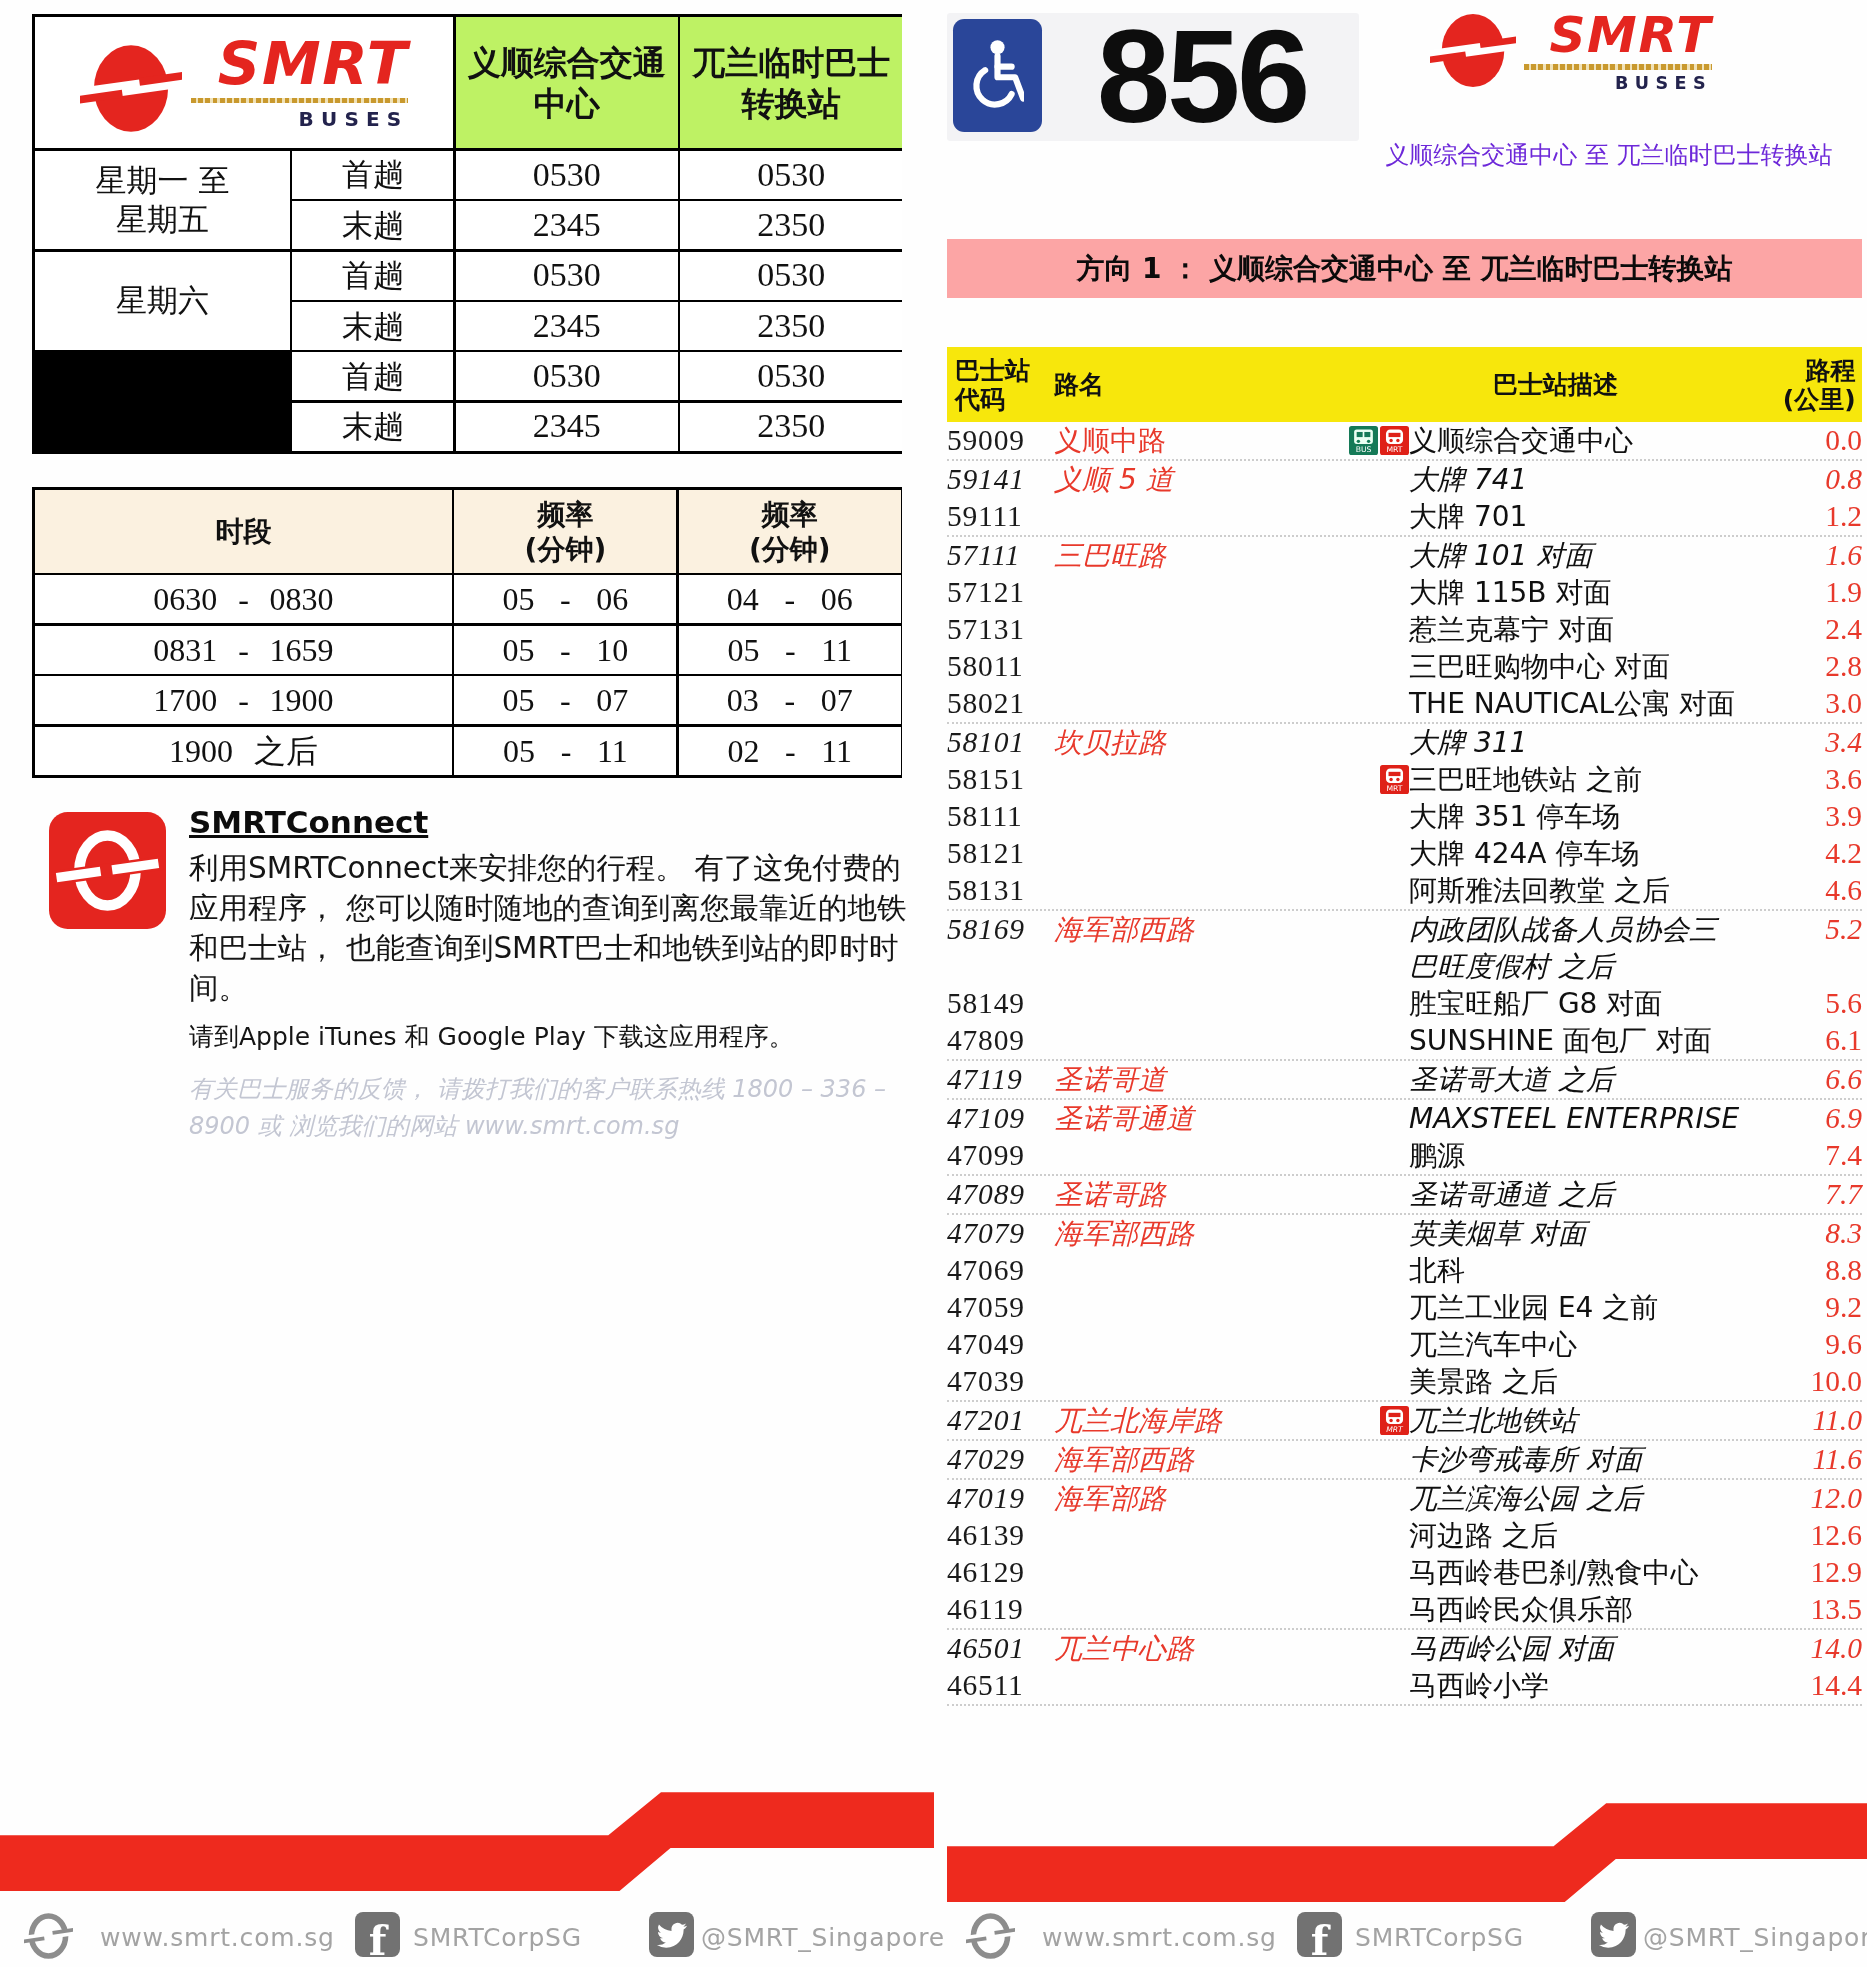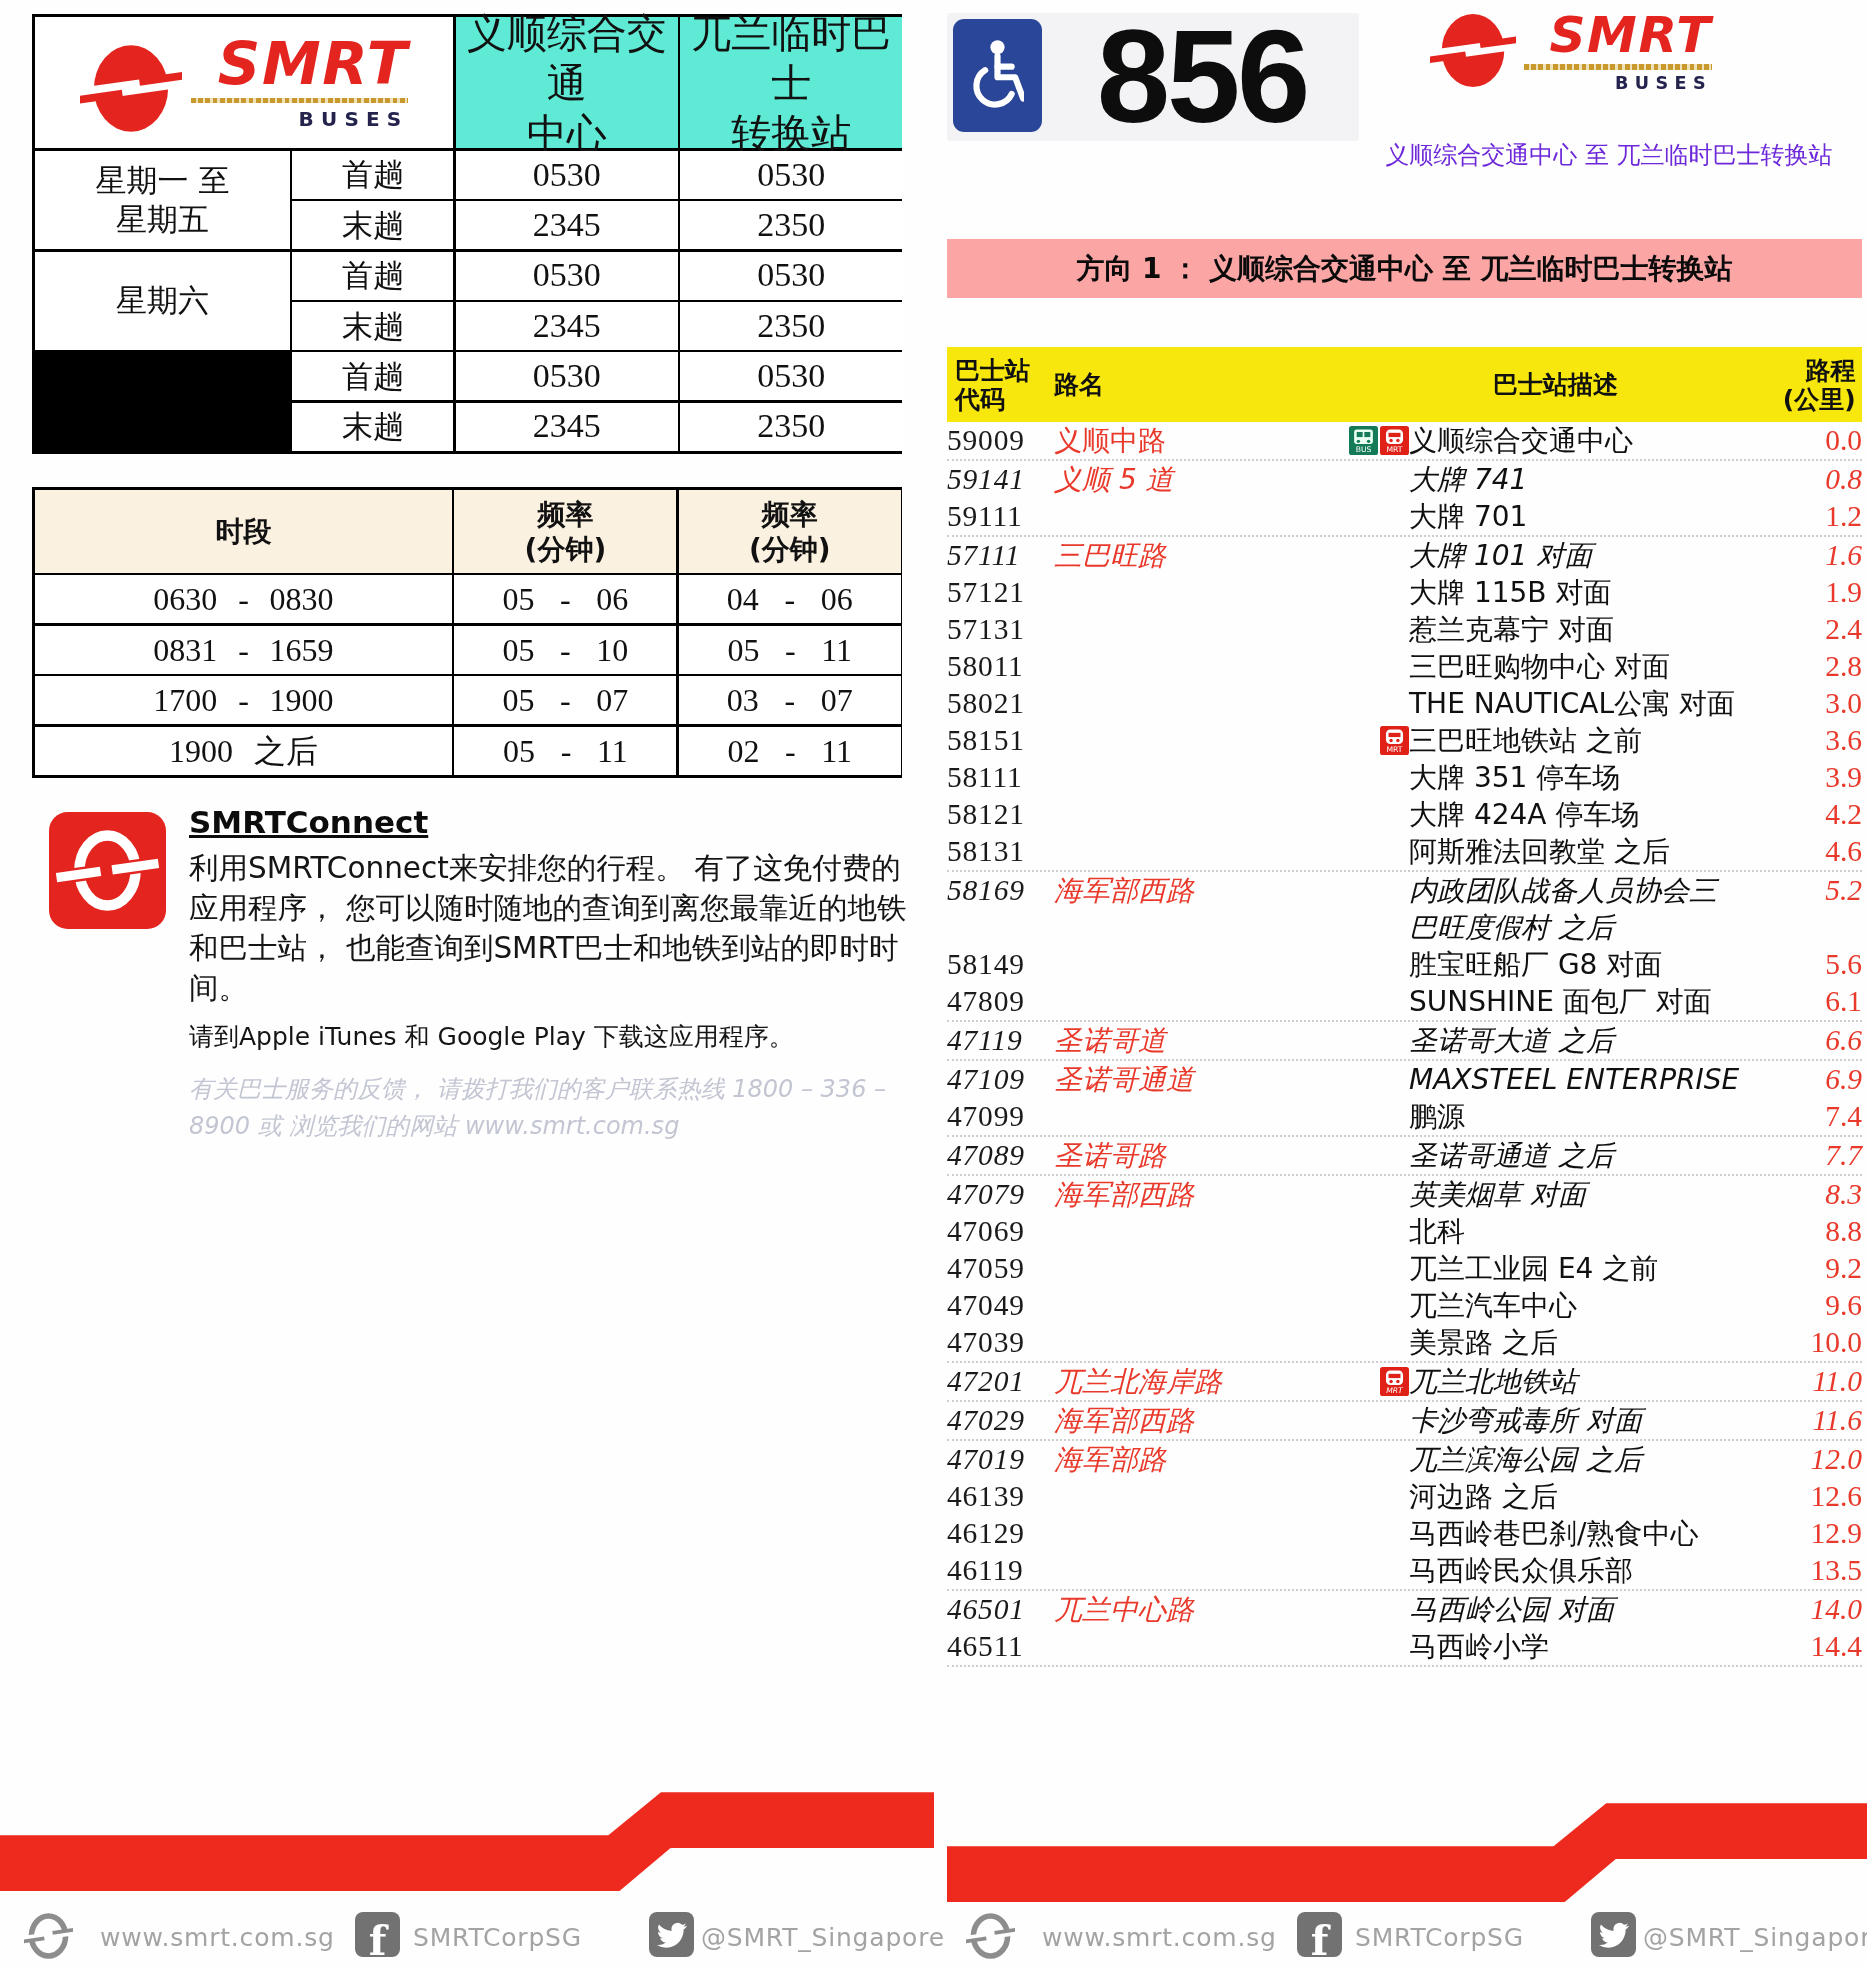--- a/index.html
+++ b/index.html
@@ -7,21 +7,21 @@
         font-family:"DejaVu Sans",sans-serif;color:#111;}
 
   
   .blk-table{position:absolute;display:grid;gap:2.4px;background:#000;border:3.2px solid #000;box-sizing:border-box;}
   .blk-table .cell{background:#fff;display:flex;align-items:center;justify-content:center;
                    text-align:center;white-space:pre-line;line-height:1.25;}
 
   
   .t1{left:32px;top:14.4px;width:870px;grid-template-columns:255px 161px 222px 222px;
       grid-template-rows:131px repeat(6,48px);}
-  .t1 .yhead{background:#5eead4;font-size:40px;font-weight:400;}
+  .t1 .yhead{background:#bef264;font-size:33px;font-weight:700;}
   .t1 .day-cell{font-size:31px;}
   .t1 .label-cell{font-size:31px;font-weight:500;}
   .t1 .time-cell{font-family:"Liberation Serif",serif;font-size:34px;}
 
   .logo-cell{flex-direction:row;gap:9.6px;}
   .logo-text{display:flex;flex-direction:column;align-items:flex-end;}
   .smrt-word{font-size:59px;font-weight:800;font-style:italic;color:#e4251f;letter-spacing:1.6px;line-height:1;}
   .gold-line{width:217px;height:5.6px;margin:4.8px 0 3.2px 0;
              background:repeating-linear-gradient(90deg,#c9992e 0 4.8px,#f0e2b8 4.8px 7.2px);}
   .buses-word{font-size:20px;font-weight:700;letter-spacing:7.2px;color:#23234d;}
@@ -286,20 +286,27 @@
         <span class="s-desc">三巴旺购物中心 对面</span>
         <span class="s-dist">2.8</span>
       </div>
       <div class="stop-row">
         <span class="s-code">58021</span>
         <span class="s-road"></span>
         <span class="s-icons"></span>
         <span class="s-desc">THE NAUTICAL公寓 对面</span>
         <span class="s-dist">3.0</span>
       </div>
+      <div class="stop-row sep">
+        <span class="s-code">58101</span>
+        <span class="s-road">坎贝拉路</span>
+        <span class="s-icons"></span>
+        <span class="s-desc">大牌 311</span>
+        <span class="s-dist">3.4</span>
+      </div>
       <div class="stop-row">
         <span class="s-code">58151</span>
         <span class="s-road"></span>
         <span class="s-icons">
           <svg width="29" height="29" viewBox="0 0 34 34">
             <rect width="34" height="34" rx="3" fill="#df2118"></rect>
             <rect x="7" y="4" width="20" height="17" rx="5" fill="#fff"></rect>
             <rect x="10" y="8" width="14" height="5" fill="#df2118"></rect>
             <circle cx="13" cy="17" r="2" fill="#df2118"></circle>
             <circle cx="21" cy="17" r="2" fill="#df2118"></circle>

